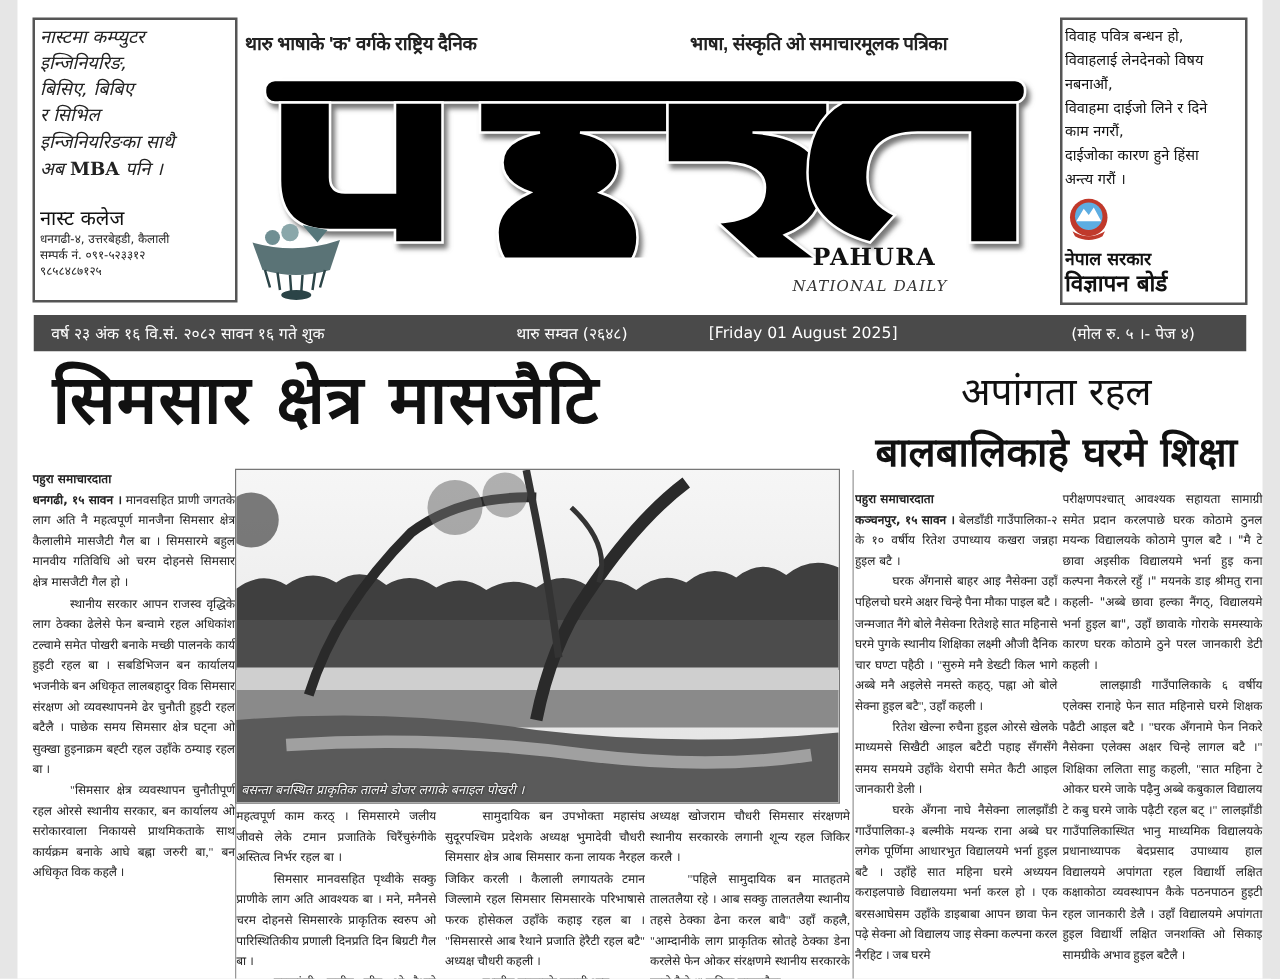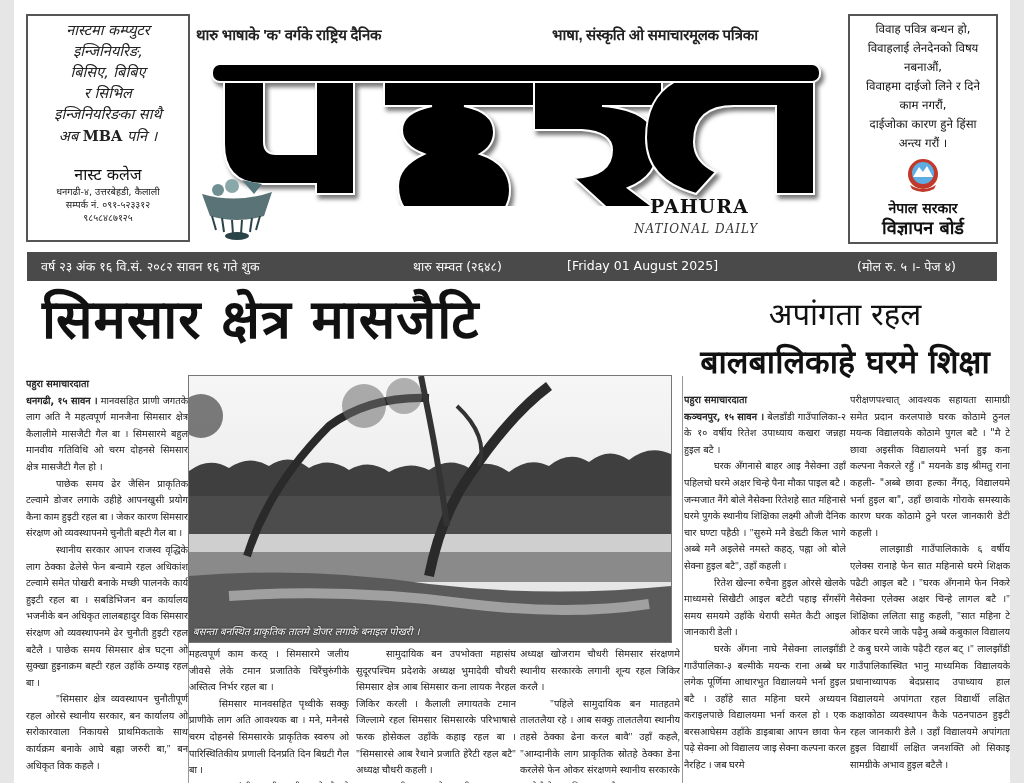--- a/index.html
+++ b/index.html
@@ -10,21 +10,21 @@
     color:#111;
     position:relative;
   }
   .page {
     position:absolute; left:14px; top:0; width:996px; height:783px;
     background:#fff;
   }
   
   .ad-box {
     position:absolute; border:2px solid #555; background:#fff;
-    text-align:center; box-sizing:border-box;
+    box-sizing:border-box;
   }
   .ad-left { left:12px; top:14px; width:164px; height:228px; padding:4px 4px; }
   .ad-left .l1 { font-family:"DejaVu Sans", sans-serif; font-style:italic; font-size:14.5px; line-height:21px; color:#222; }
   .ad-left .mba { font-family:"DejaVu Serif", serif; font-weight:bold; font-style:normal; }
   .ad-left .college { font-family:"DejaVu Sans", sans-serif; font-weight:normal; font-size:16px; margin-top:16px; }
   .ad-left .addr { font-family:"DejaVu Sans", sans-serif; font-size:9.5px; line-height:13px; color:#222; }
 
   .ad-right { left:834px; top:14px; width:150px; height:230px; padding:4px 2px; }
   .ad-right .msg { font-family:"DejaVu Sans", sans-serif; font-size:11.6px; line-height:19px; color:#111; }
   .ad-right .emblem {
@@ -180,21 +180,20 @@
   <div class="headline-main">सिमसार क्षेत्र मासजैटि</div>
 
   <div class="headline-side">
     <div>अपांगता रहल</div>
     <div class="l2">बालबालिकाहे घरमे शिक्षा</div>
   </div>
 
   <div class="col c1">
     <p class="byline">पहुरा समाचारदाता</p>
     <p><span class="dateline">धनगढी, १५ सावन ।</span> <span>मानवसहित प्राणी जगतके लाग अति नै महत्वपूर्ण मानजैना सिमसार क्षेत्र कैलालीमे मासजैटी गैल बा । सिमसारमे बहुल मानवीय गतिविधि ओ चरम दोहनसे सिमसार क्षेत्र मासजैटी गैल हो ।</span></p>
-    <p class="ind">पाछेक समय ढेर जैसिन प्राकृतिक टल्वामे डोजर लगाके उहीहे आपनखुसी प्रयोग कैना काम हुइटी रहल बा । जेकर कारण सिमसार संरक्षण ओ व्यवस्थापनमे चुनौती बह्टी गैल बा ।</p>
     <p class="ind">स्थानीय सरकार आपन राजस्व वृद्धिके लाग ठेक्का ढेलेसे फेन बन्वामे रहल अधिकांश टल्वामे समेत पोखरी बनाके मच्छी पालनके कार्य हुइटी रहल बा । सबडिभिजन बन कार्यालय भजनीके बन अधिकृत लालबहादुर विक सिमसार संरक्षण ओ व्यवस्थापनमे ढेर चुनौती हुइटी रहल बटैलै । पाछेक समय सिमसार क्षेत्र घट्ना ओ सुक्खा हुइनाक्रम बह्टी रहल उहाँके ठम्याइ रहल बा ।</p>
     <p class="ind">"सिमसार क्षेत्र व्यवस्थापन चुनौतीपूर्ण रहल ओरसे स्थानीय सरकार, बन कार्यालय ओ सरोकारवाला निकायसे प्राथमिकताके साथ कार्यक्रम बनाके आघे बह्ना जरुरी बा," बन अधिकृत विक कहलै ।</p>
   </div>
 
   <div class="vrule" style="left:174px"></div>
 
   <div class="photo">
     <svg width="482" height="266" viewBox="0 0 482 266">
       <defs>
         <linearGradient id="sky" x1="0" y1="0" x2="0" y2="1">

